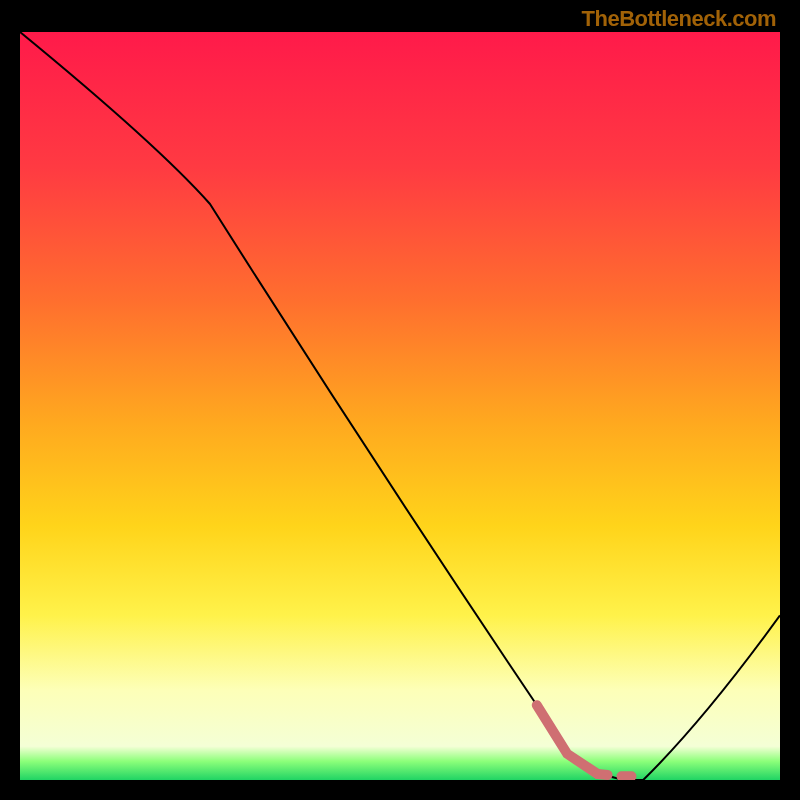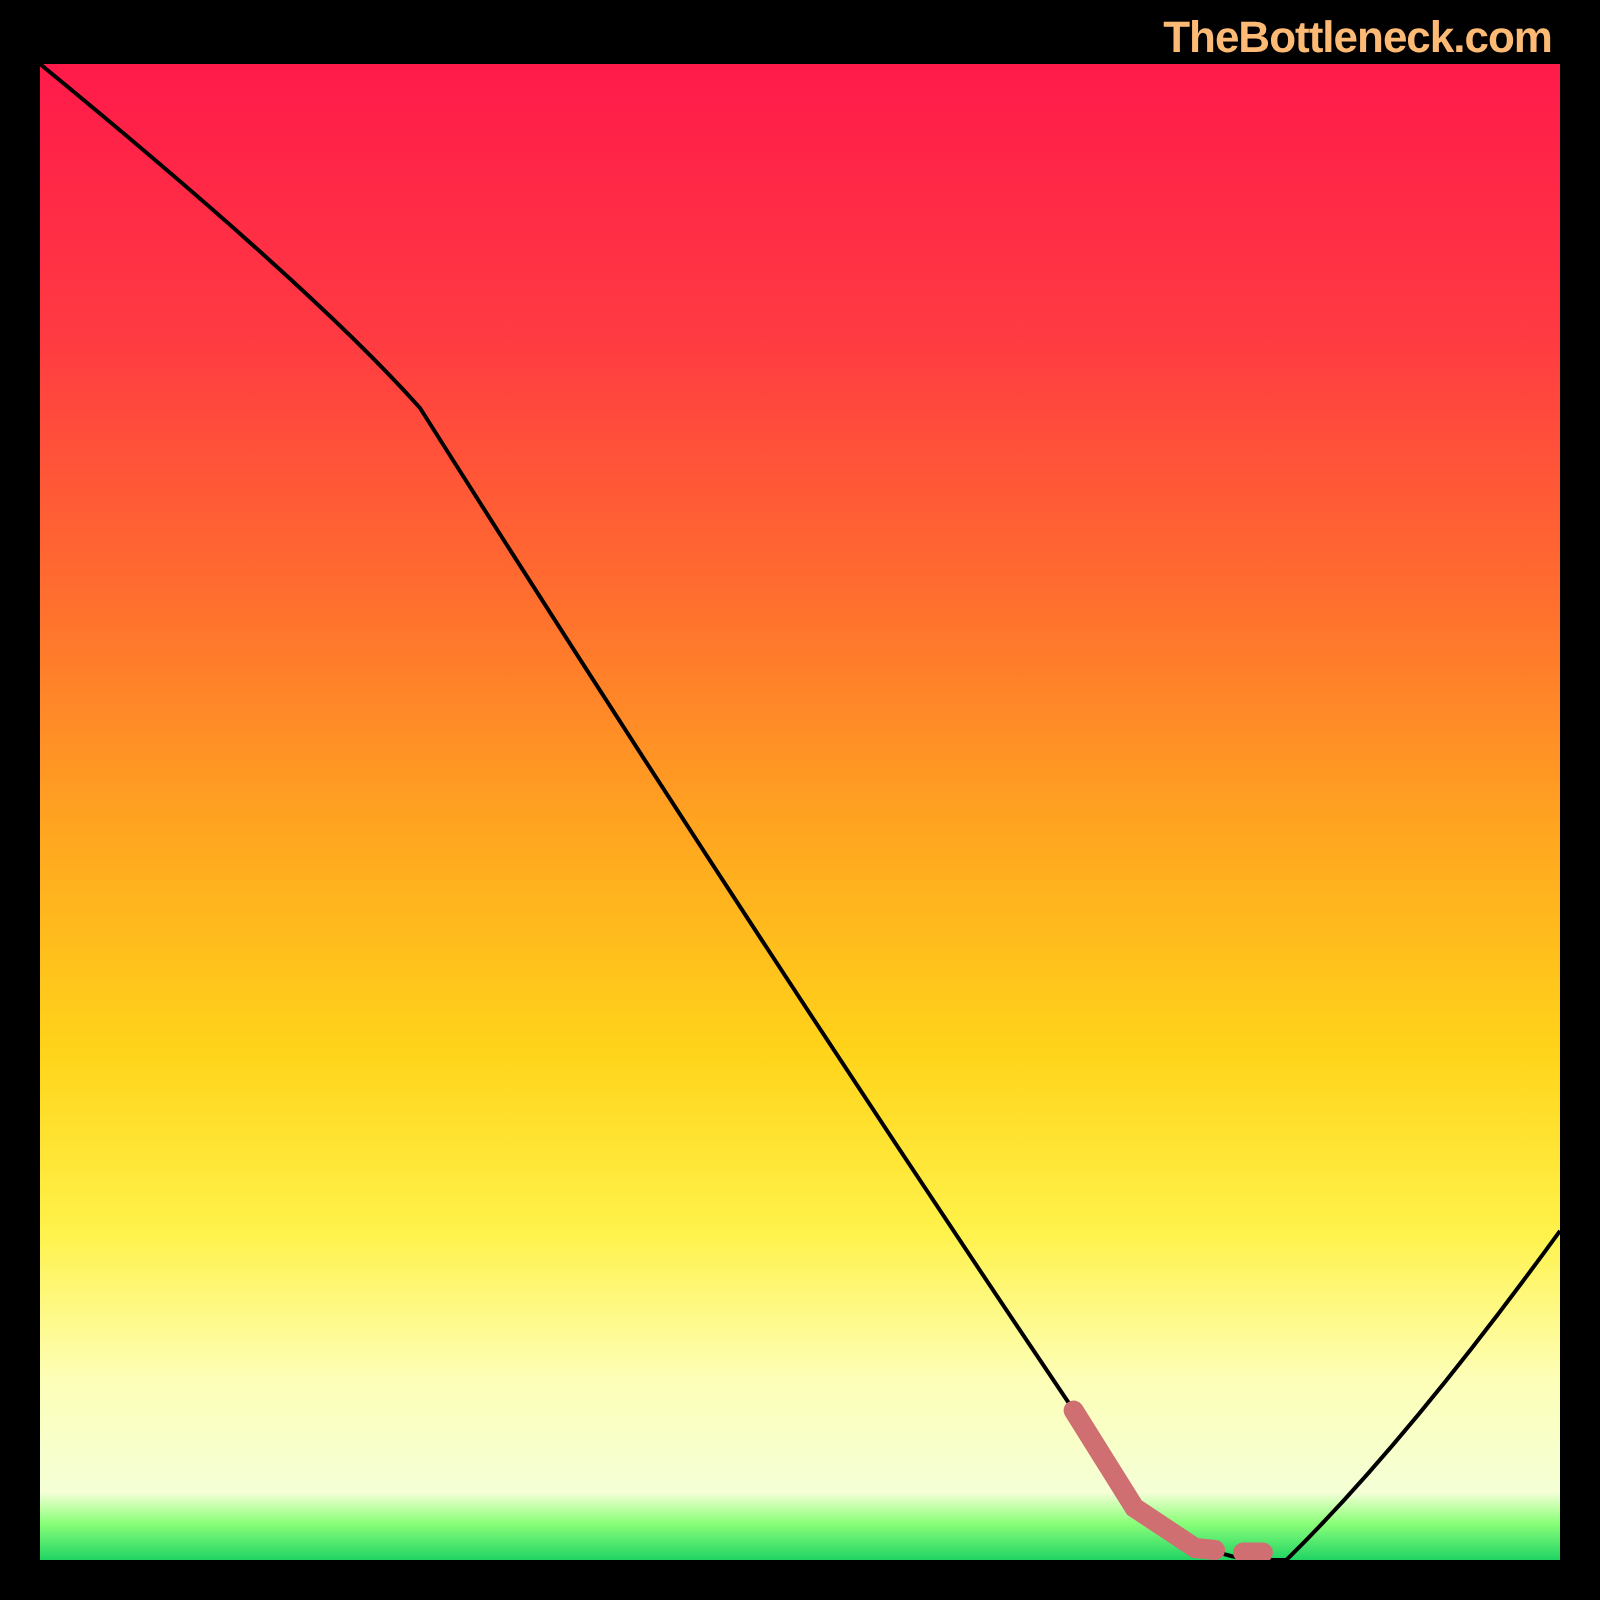--- a/index.html
+++ b/index.html
@@ -4,21 +4,21 @@
 <style>
   * { margin: 0; padding: 0; box-sizing: border-box; }
   html, body { width: 800px; height: 800px; overflow: hidden; background: #000; }
   .watermark {
     position: absolute;
     top: 6px;
     right: 24px;
     font-family: Arial, Helvetica, sans-serif;
     font-size: 22px;
     font-weight: 600;
-    color: #fdba74;
+    color: #a16207;
     letter-spacing: -0.5px;
     z-index: 5;
   }
   .frame {
     position: absolute;
     left: 20px;
     top: 32px;
     width: 760px;
     height: 748px;
     background: #000;

